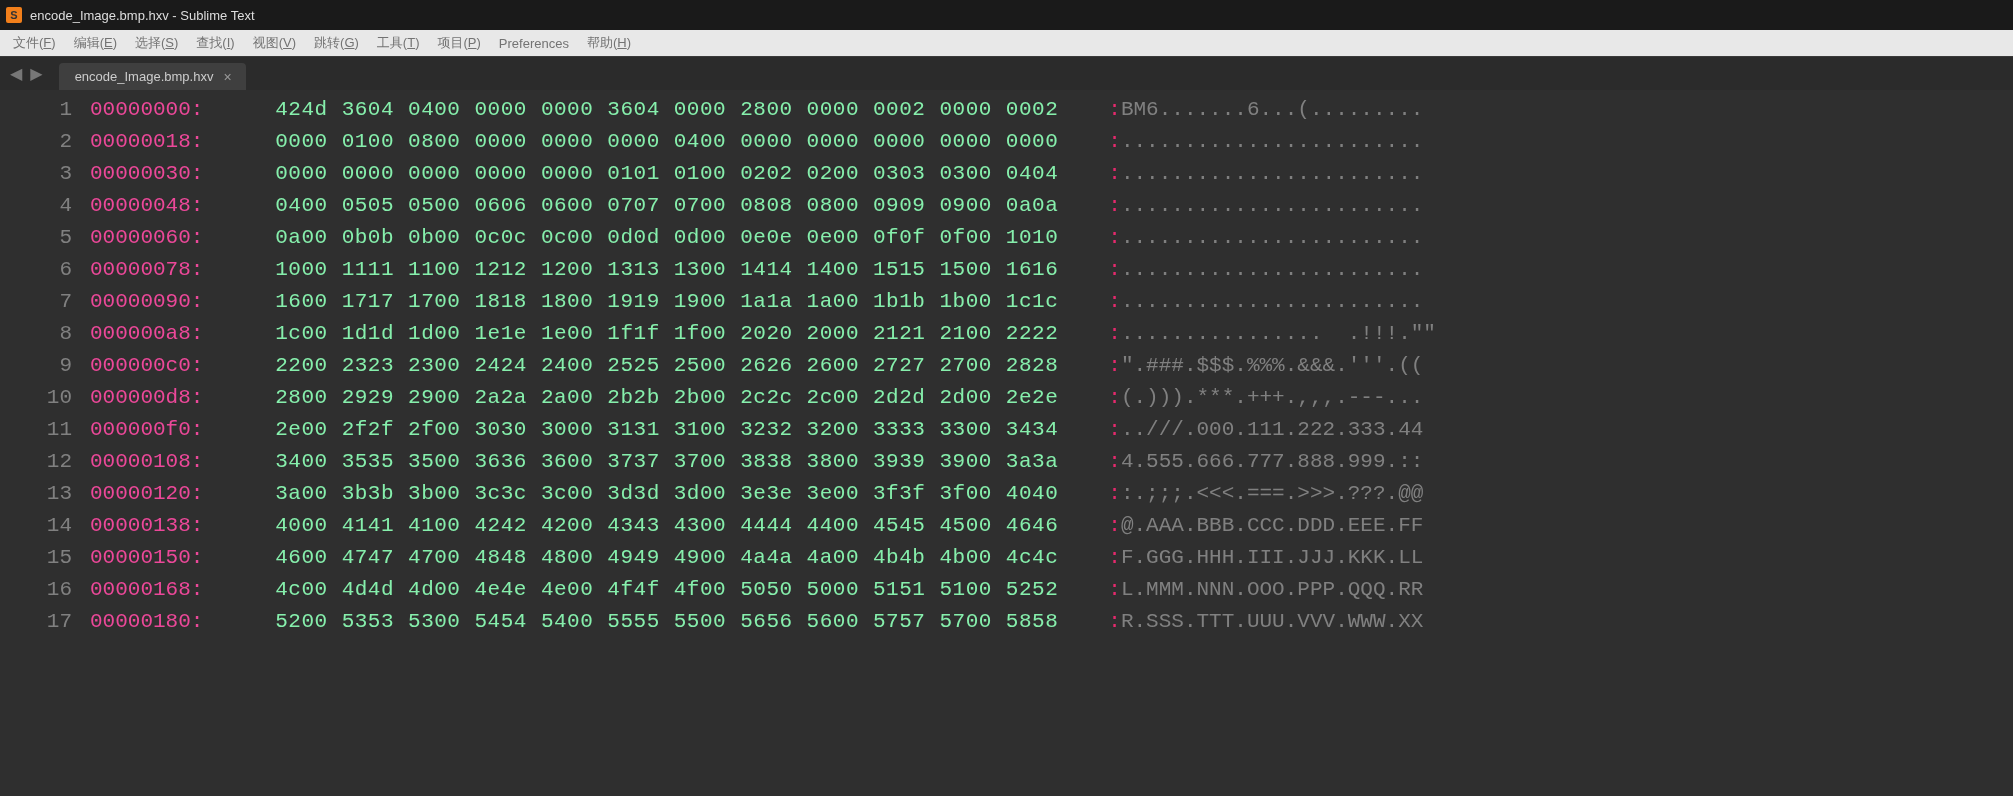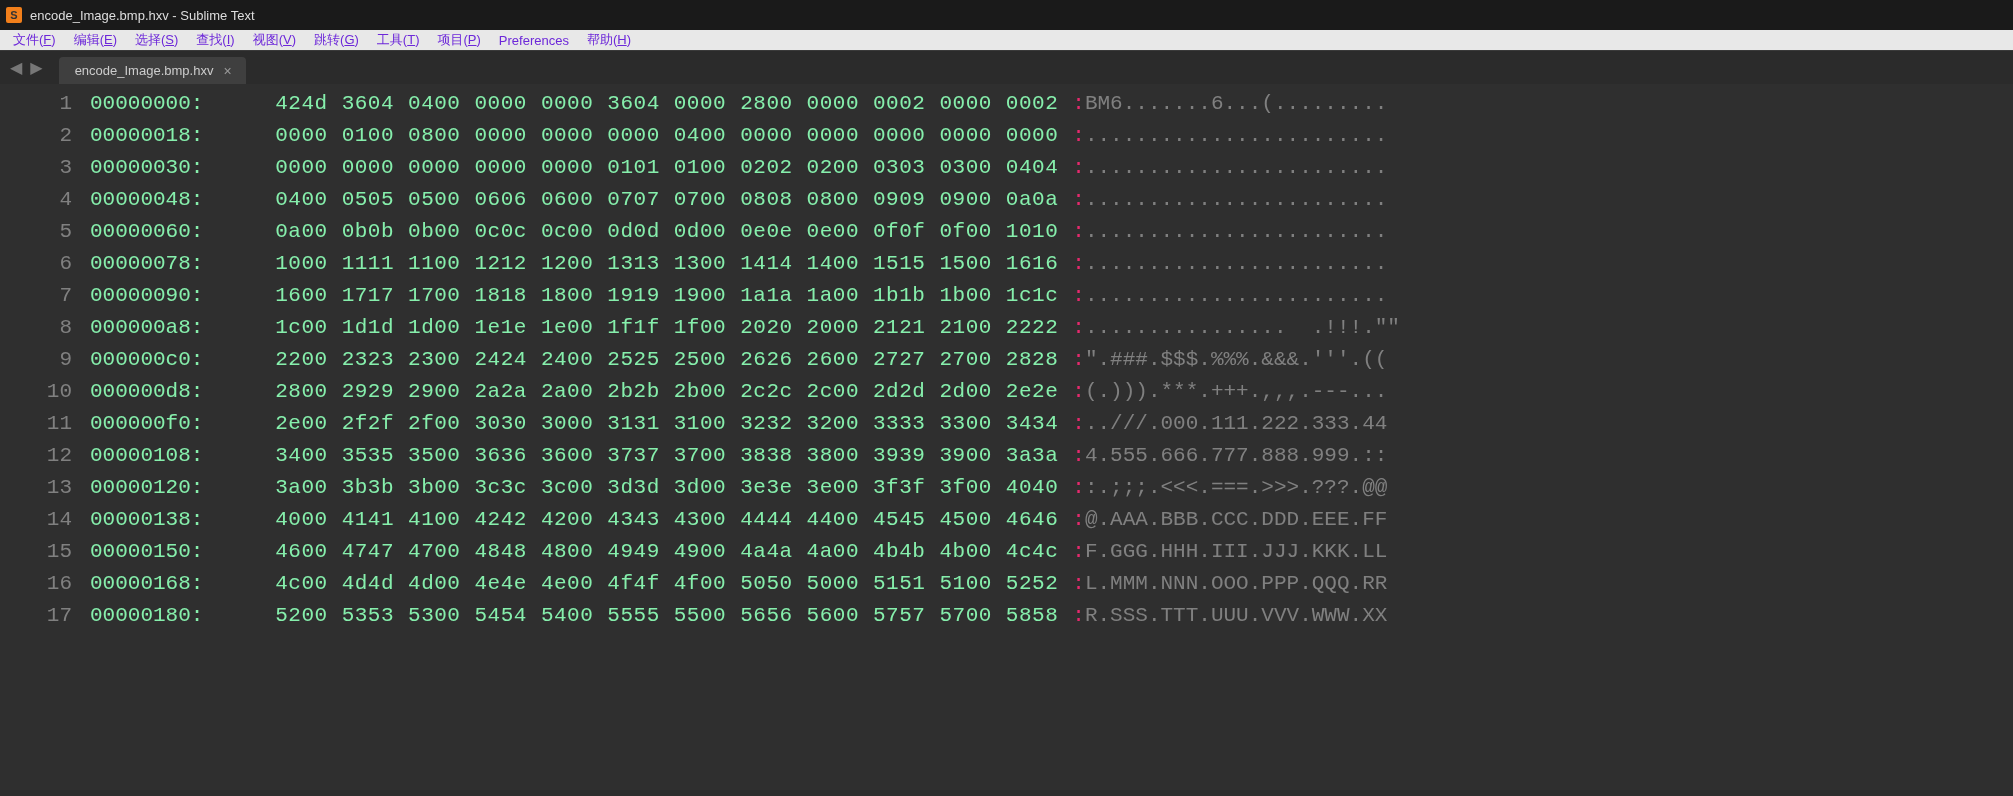--- a/index.html
+++ b/index.html
@@ -27,27 +27,27 @@
     display: flex;
     align-items: center;
     justify-content: center;
     color: #333;
     font-weight: bold;
     font-size: 11px;
     border-radius: 2px;
   }
   
   .menubar {
-    height: 20px;
+    height: 26px;
     background: #e8e8e8;
     display: flex;
     align-items: center;
     padding: 0 4px;
     font-size: 13px;
-    color: #6d28d9;
+    color: #737373;
   }
   .menubar .menu-item {
     padding: 3px 9px;
     cursor: default;
   }
   .menubar .menu-item .ul { text-decoration: underline; }
   
   .navrow {
     height: 34px;
     background: #2b2b2b;
@@ -99,31 +99,32 @@
   }
   .line { display: flex; }
   .gutter {
     width: 90px;
     text-align: right;
     color: #808080;
     padding-right: 18px;
     user-select: none;
   }
   .addr {
-    color: #86efac;
+    color: #ec4899;
     width: 160px;
     display: inline-block;
   }
   .hex {
     color: #86efac;
     display: inline-block;
   }
   .hex .grp { margin-right: 14px; letter-spacing: 0.5px; }
   .ascii {
     color: #808080;
+    margin-left: 36px;
     display: inline-block;
   }
   .ascii .colon { color: #e6296d; }
 </style>
 </head>
 <body>
 
 <div class="titlebar">
   <div class="app-icon">S</div>
   <div>encode_Image.bmp.hxv - Sublime Text</div>

